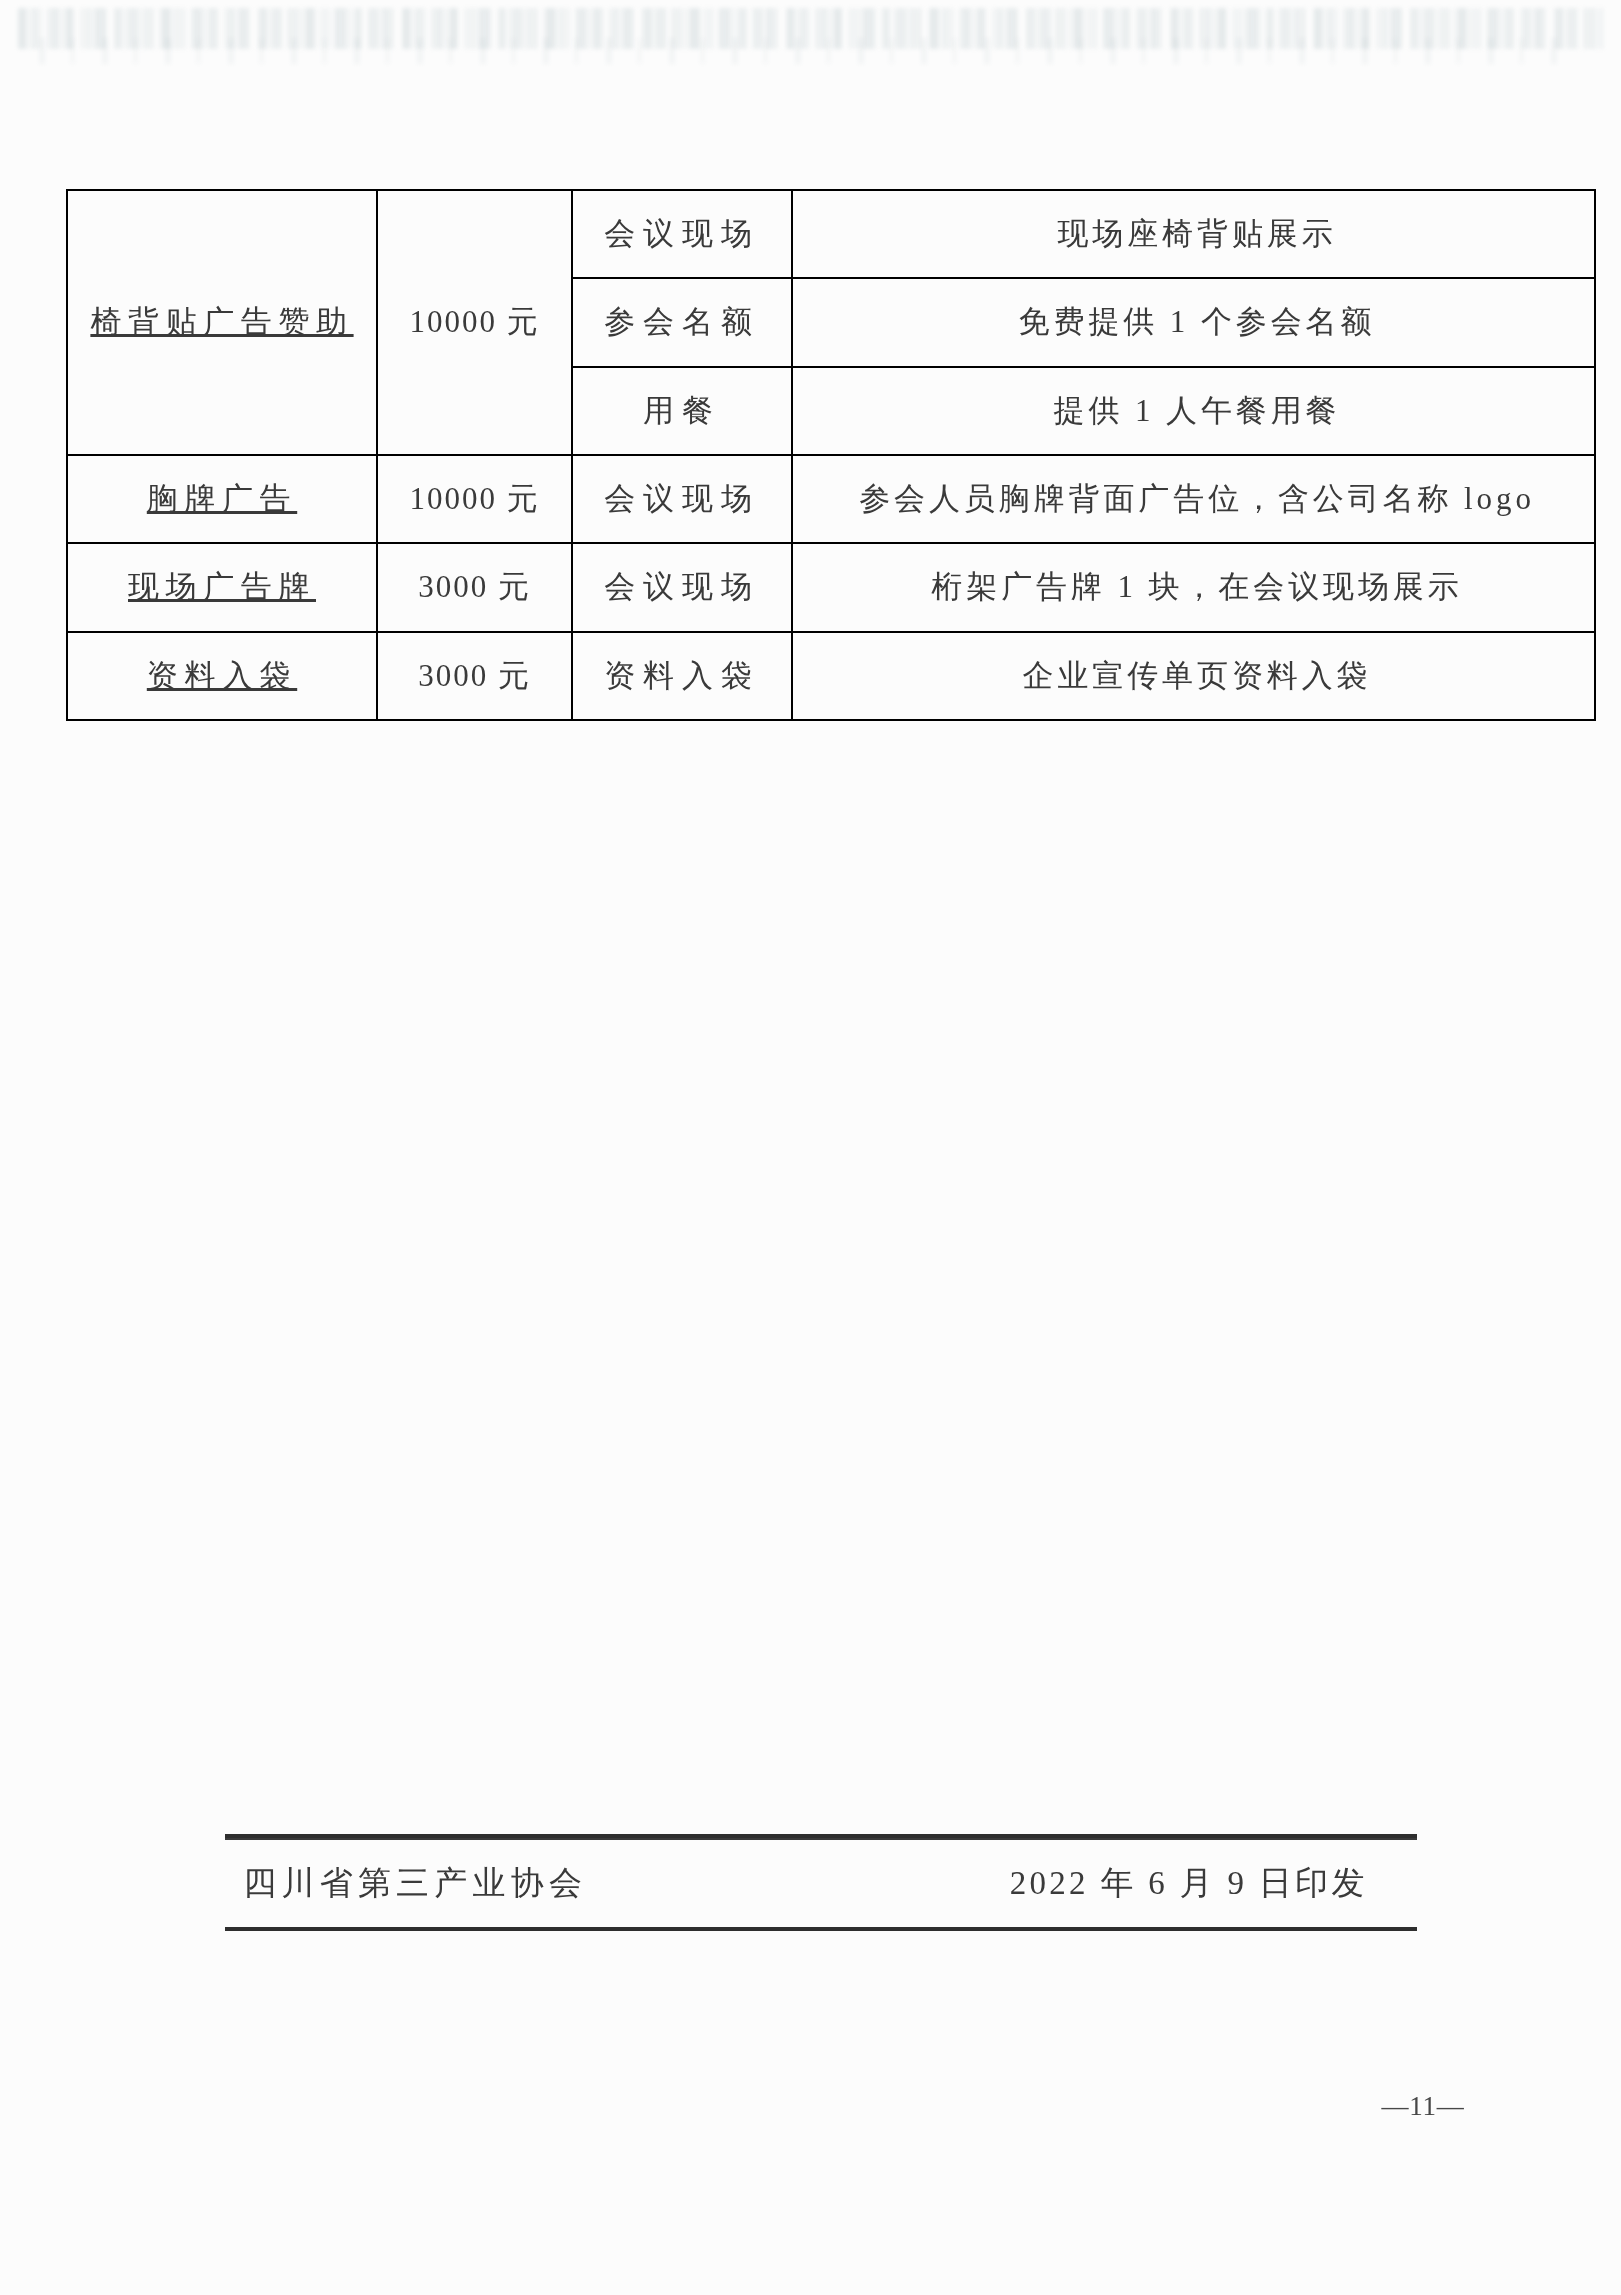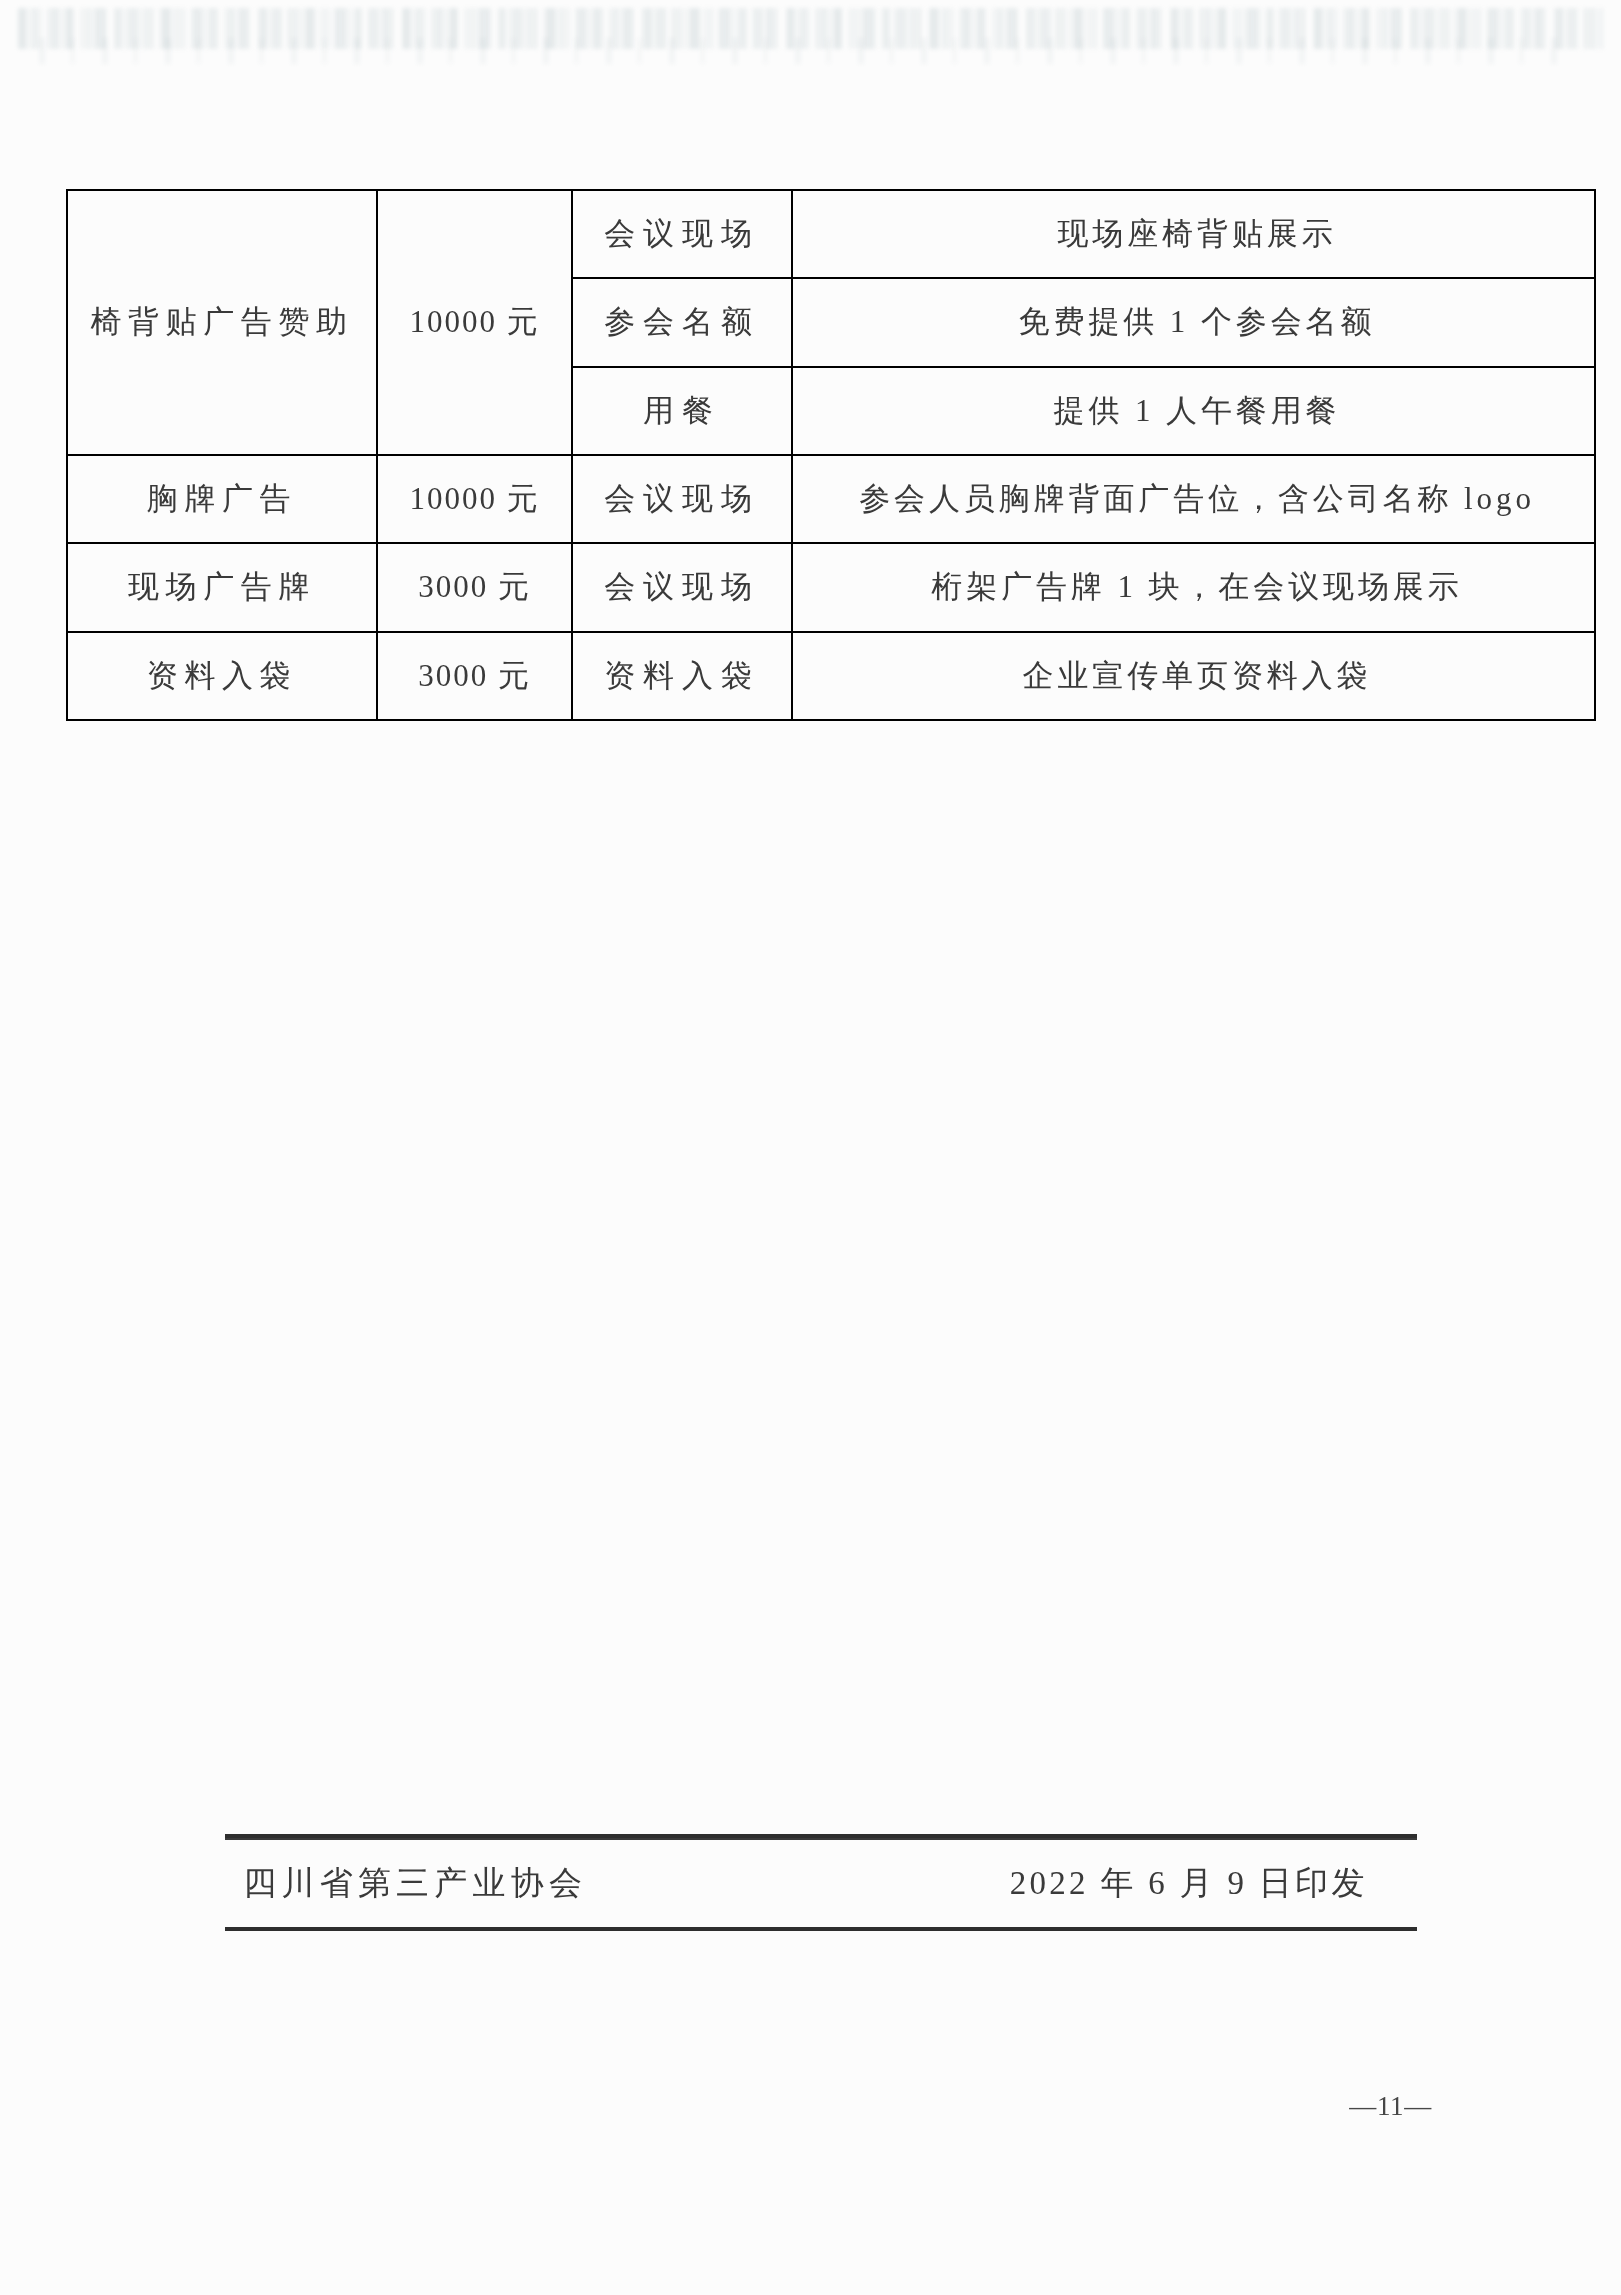--- a/index.html
+++ b/index.html
@@ -43,21 +43,21 @@
   }
   table.sponsor td {
     border: 2px solid #000000;
     vertical-align: middle;
     text-align: center;
     font-size: 31px;
     white-space: nowrap;
     height: 88px;
   }
   table.sponsor { border: 2.6px solid #3d3d3d; }
-  td.c-item   { letter-spacing: 6.6px; }
+  td.c-item   { letter-spacing: 6.6px; text-decoration: underline; }
   td.c-price  { letter-spacing: 2px; font-size: 35px; }
   td.c-chan   { letter-spacing: 7.9px; }
   td.c-desc   { text-align: left; padding-left: 7px; letter-spacing: 3.9px; }
 
   
   .footer { position: absolute; left: 225px; top: 1834px; width: 1192px; }
   .rule-thick { height: 3.9px; background: #2e2e2e; }
   .rule-thin  { height: 2px; background: #3a3a3a; }
   .footer-row {
     height: 87px;
@@ -65,22 +65,22 @@
     font-size: 33px; letter-spacing: 5.2px;
     padding: 0 18.3px;
   }
   .footer-row .right {
     margin-left: auto;
     letter-spacing: 3.3px;
     padding-right: 31px;
   }
 
   .page-number {
-    position: absolute; left: 1294px; top: 2091px; width: 138px;
-    text-align: right;
+    position: absolute; left: 1354px; top: 2091px; width: 138px;
+    text-align: center;
     font-size: 27px; letter-spacing: 0.7px; color: #474747;
   }
 </style>
 </head>
 <body>
 
 <div class="page">
 
   <div class="bleed-band"></div>
   <div class="bleed-tail"></div>

